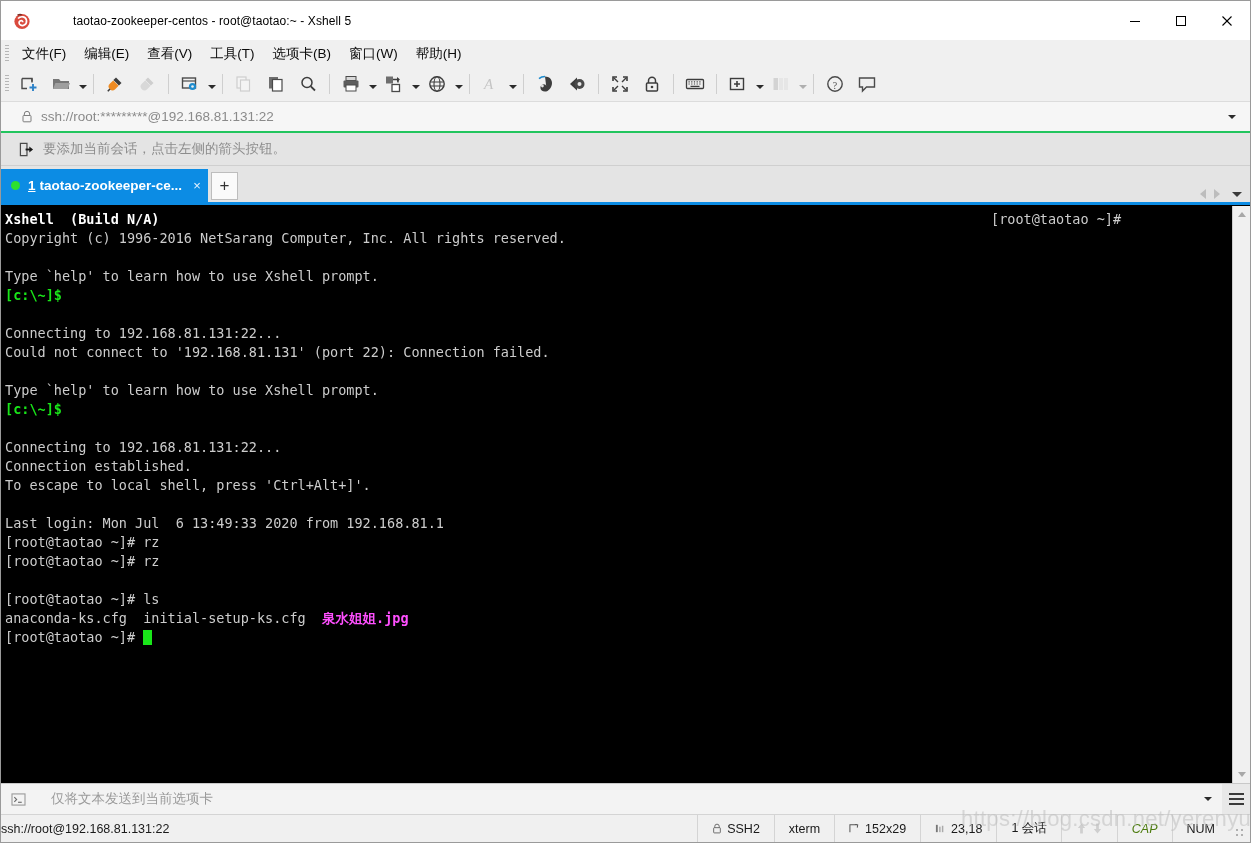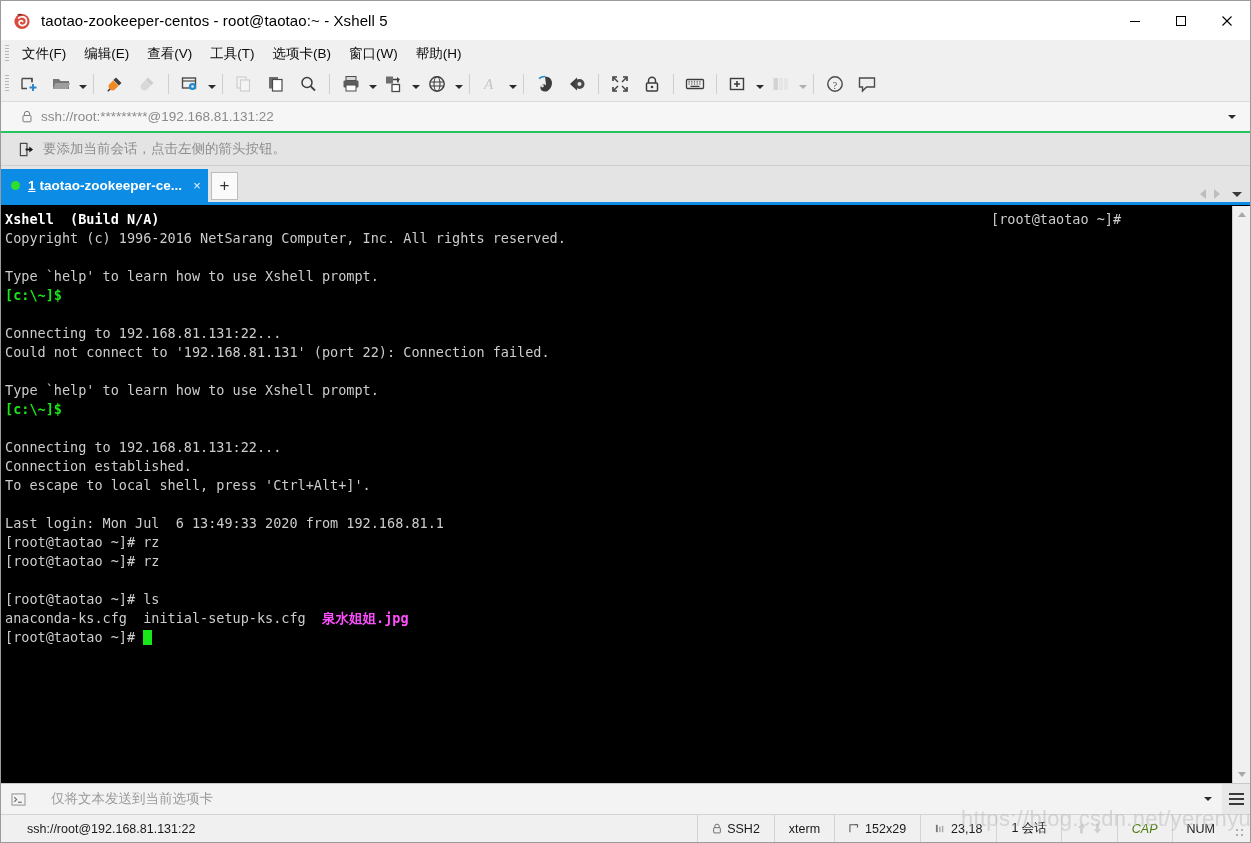--- a/index.html
+++ b/index.html
@@ -23,22 +23,23 @@
     background:#ffffff;
     display:flex;align-items:center;
     position:relative;
   }
   .title-icon{
     width:20px;height:20px;margin-left:11px;margin-right:9px;
     position:relative;flex:0 0 auto;
   }
   .title-icon svg{display:block;}
   .title-text{
-    font-size:15px;color:#000;letter-spacing:.1px;
+    font-size:12px;color:#000;letter-spacing:.1px;
     white-space:nowrap;
+    margin-left:32px;
   }
   .wincontrols{
     position:absolute;right:0;top:0;height:39px;display:flex;
   }
   .wc{
     width:46px;height:39px;display:flex;align-items:center;justify-content:center;
     color:#000;
   }
   .wc svg{display:block;}
 
@@ -192,21 +193,21 @@
   }
   .burger i{display:block;width:15px;height:2px;background:#3a3a3a;}
 
   
   .statusbar{
     height:27px;min-height:27px;background:#f0f0f0;
     display:flex;align-items:center;position:relative;
     border-top:1px solid #d4d4d4;
     font-size:12.5px;color:#1a1a1a;
   }
-  .sb-left{margin-left:26px;white-space:nowrap;}
+  .sb-left{margin-left:0;white-space:nowrap;}
   .sb-sep{width:1px;height:27px;background:#d4d4d4;}
   .sb-group{
     position:absolute;right:0;top:0;height:27px;display:flex;align-items:center;
   }
   .sb-pad{padding:0 14px;display:flex;align-items:center;gap:5px;height:27px;}
   .sb-gray{color:#4d7c0f;font-style:italic;}
   .sb-grip{
     width:12px;height:12px;margin-right:3px;margin-left:6px;align-self:flex-end;margin-bottom:2px;
     background:
       radial-gradient(circle at 2px 2px,#b0b0b0 1px,transparent 1.2px),

